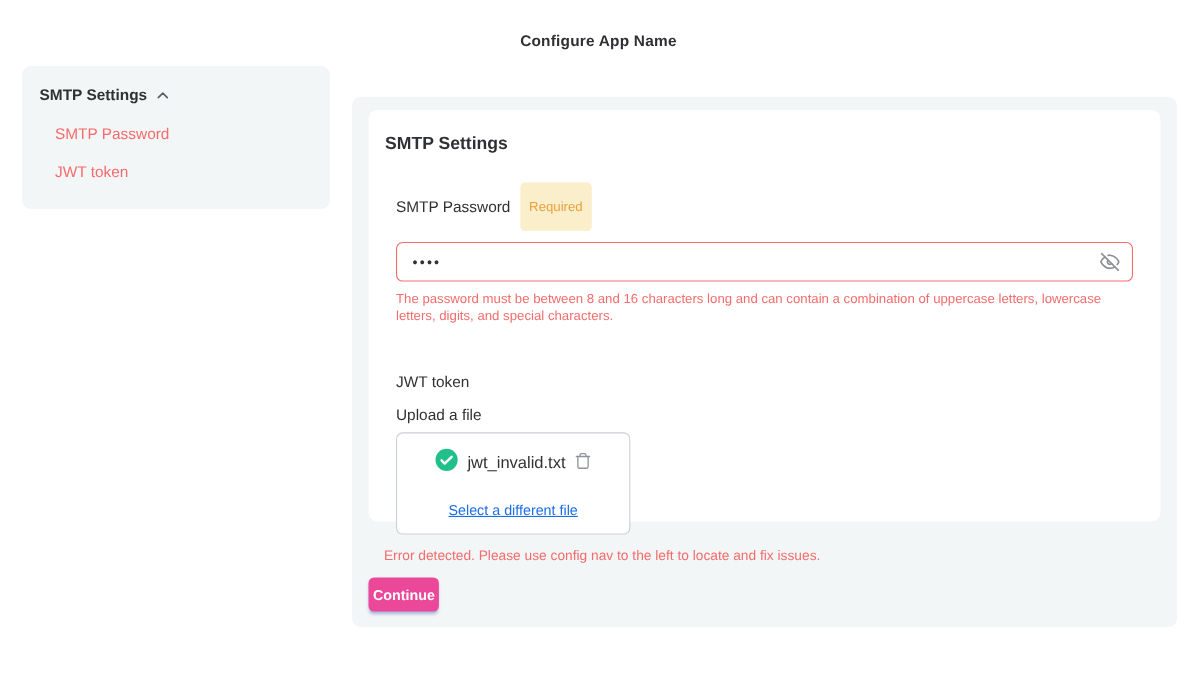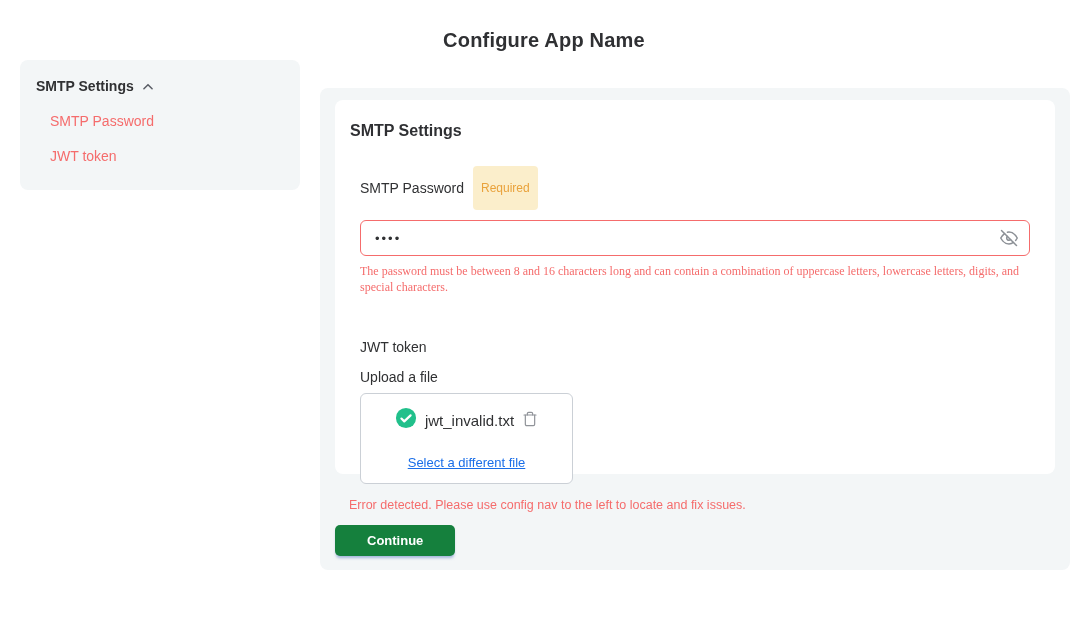--- a/index.html
+++ b/index.html
@@ -10,21 +10,21 @@
     position: relative;
     overflow: hidden;
   }
 
   
   .page-title {
     position: absolute;
     top: 29px; left: 0;
     width: 100%;
     text-align: center;
-    font-size: 20px;
+    font-size: 14px;
     font-weight: bold;
     color: #2f3033;
     letter-spacing: .2px;
   }
 
   
   .sidebar {
     position: absolute;
     left: 20px; top: 60px;
     width: 280px; height: 130px;
@@ -117,21 +117,20 @@
     cursor: pointer;
     background: none; border: none; padding: 0;
   }
 
   .helper-error {
     margin-top: 7px;
     font-size: 12px;
     line-height: 1.35;
     color: #f56c6c;
     max-width: 660px;
-    font-family: Liberation Serif, serif;
   }
 
   .jwt-label { font-size: 14px; color: #303133; }
   .upload-label { font-size: 14px; color: #303133; margin-top: 14px; }
 
   .upload-box {
     margin-top: 8px;
     width: 213px;
     border: 1px solid #cbd0d6;
     border-radius: 6px;
@@ -162,28 +161,28 @@
 
   .form-error {
     margin-top: 24px;
     margin-left: 14px;
     font-size: 12.5px;
     color: #f56c6c;
   }
   .continue-btn {
     display: inline-block;
     margin-top: 13px;
-    background: #15803d;
+    background: #ec4899;
     color: #ffffff;
     font-weight: bold;
     font-size: 13px;
     font-family: "Liberation Sans", "DejaVu Sans", sans-serif;
     border: none;
     border-radius: 5px;
-    padding: 8px 32px;
+    padding: 8px 4px;
     box-shadow: 0 3px 3px -1px rgba(108, 138, 201, 0.6);
     cursor: not-allowed;
     text-align: center;
   }
 </style>
 </head>
 <body>
 
 <div class="page-title">Configure App Name</div>
 

